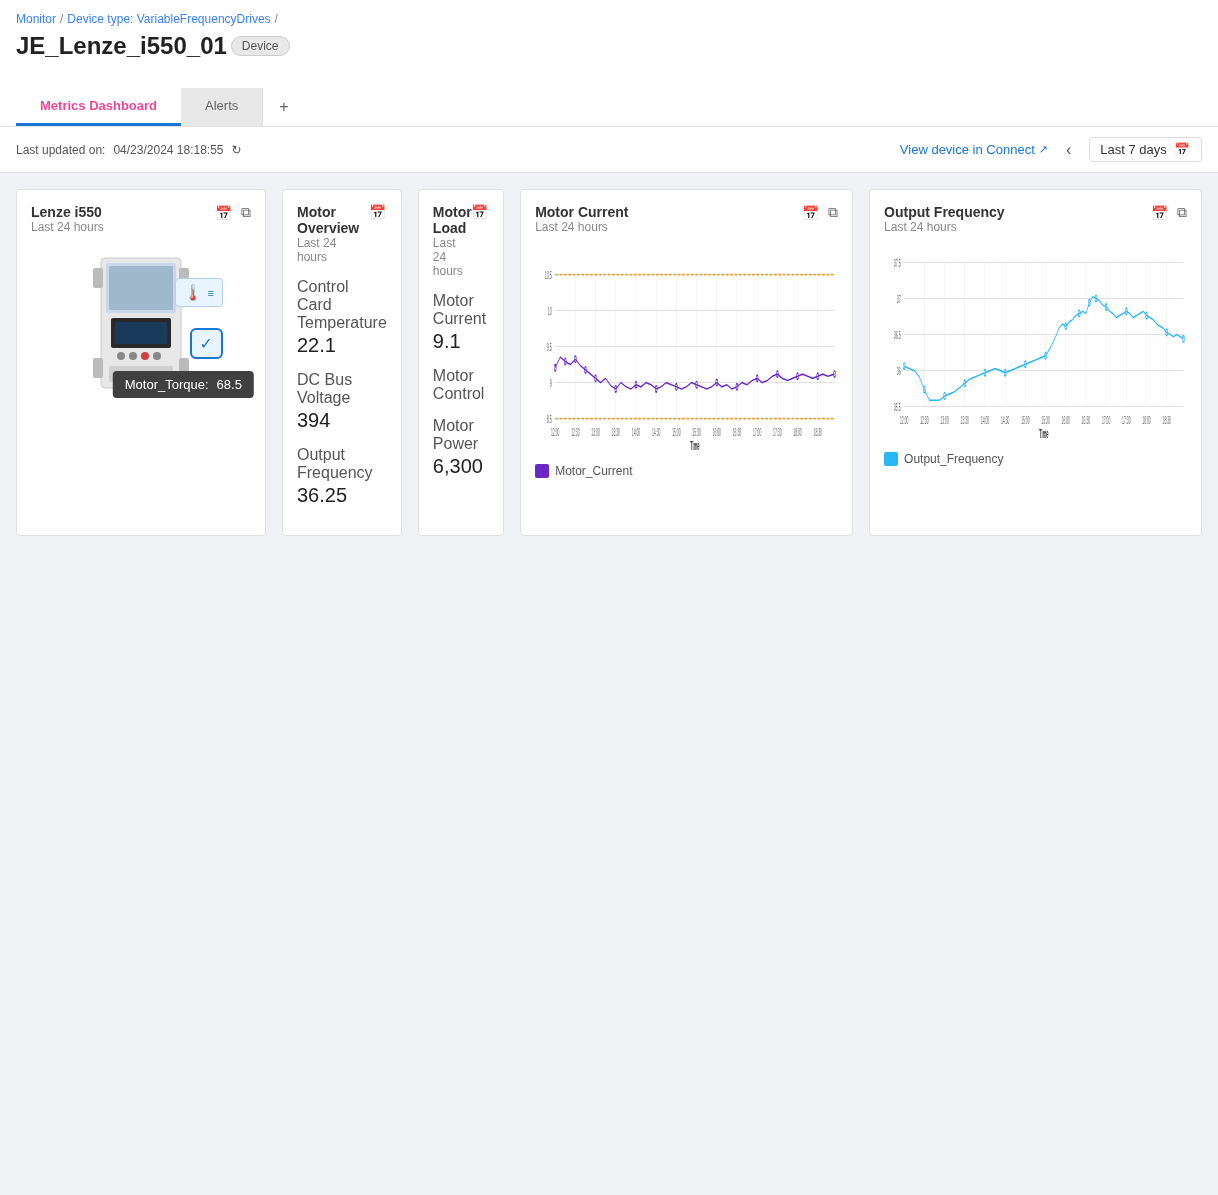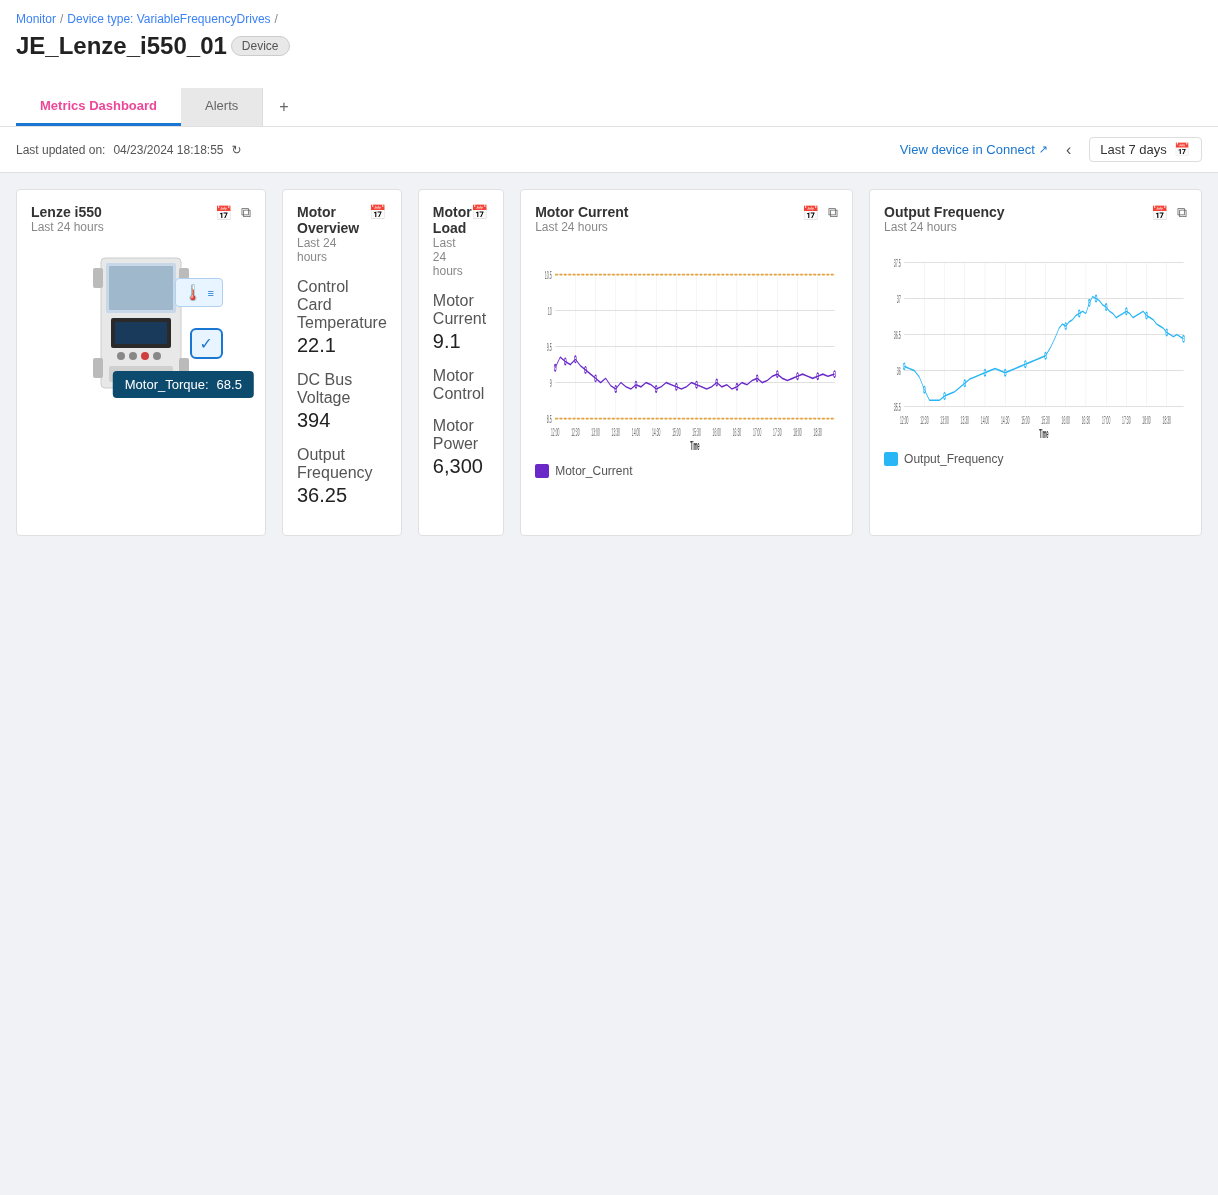--- a/index.html
+++ b/index.html
@@ -37,21 +37,21 @@
     .card-actions { display: flex; gap: 8px; }
     .card-actions button { background: none; border: none; cursor: pointer; color: #666; font-size: 14px; }
 
     .metric-item { margin-bottom: 14px; }
     .metric-label { font-size: 16px; color: #555; margin-bottom: 2px; }
     .metric-value { font-size: 20px; font-weight: 400; color: #222; }
 
     
     .device-card { position: relative; min-height: 220px; }
     .device-img-area { width: 100%; height: 160px; display: flex; align-items: center; justify-content: center; position: relative; }
-    .tooltip-box { position: absolute; bottom: 10px; left: 50%; transform: translateX(-20%); background: #0c4a6e; color: #fff; padding: 6px 12px; border-radius: 4px; font-size: 13px; display: flex; gap: 8px; white-space: nowrap; }
+    .tooltip-box { position: absolute; bottom: 10px; left: 50%; transform: translateX(-20%); background: #404040; color: #fff; padding: 6px 12px; border-radius: 4px; font-size: 13px; display: flex; gap: 8px; white-space: nowrap; }
 
     
     .chart-card { background: #fff; border: 1px solid #e0e0e0; border-radius: 4px; padding: 14px; }
     .chart-container { width: 100%; height: 160px; position: relative; margin: 8px 0 4px; }
     .chart-legend { display: flex; align-items: center; gap: 6px; font-size: 12px; color: #555; margin-top: 20px; }
     .legend-dot { width: 14px; height: 14px; border-radius: 2px; }
 
     
     svg { overflow: visible; }
     .axis-label { font-size: 11px; fill: #666; }

